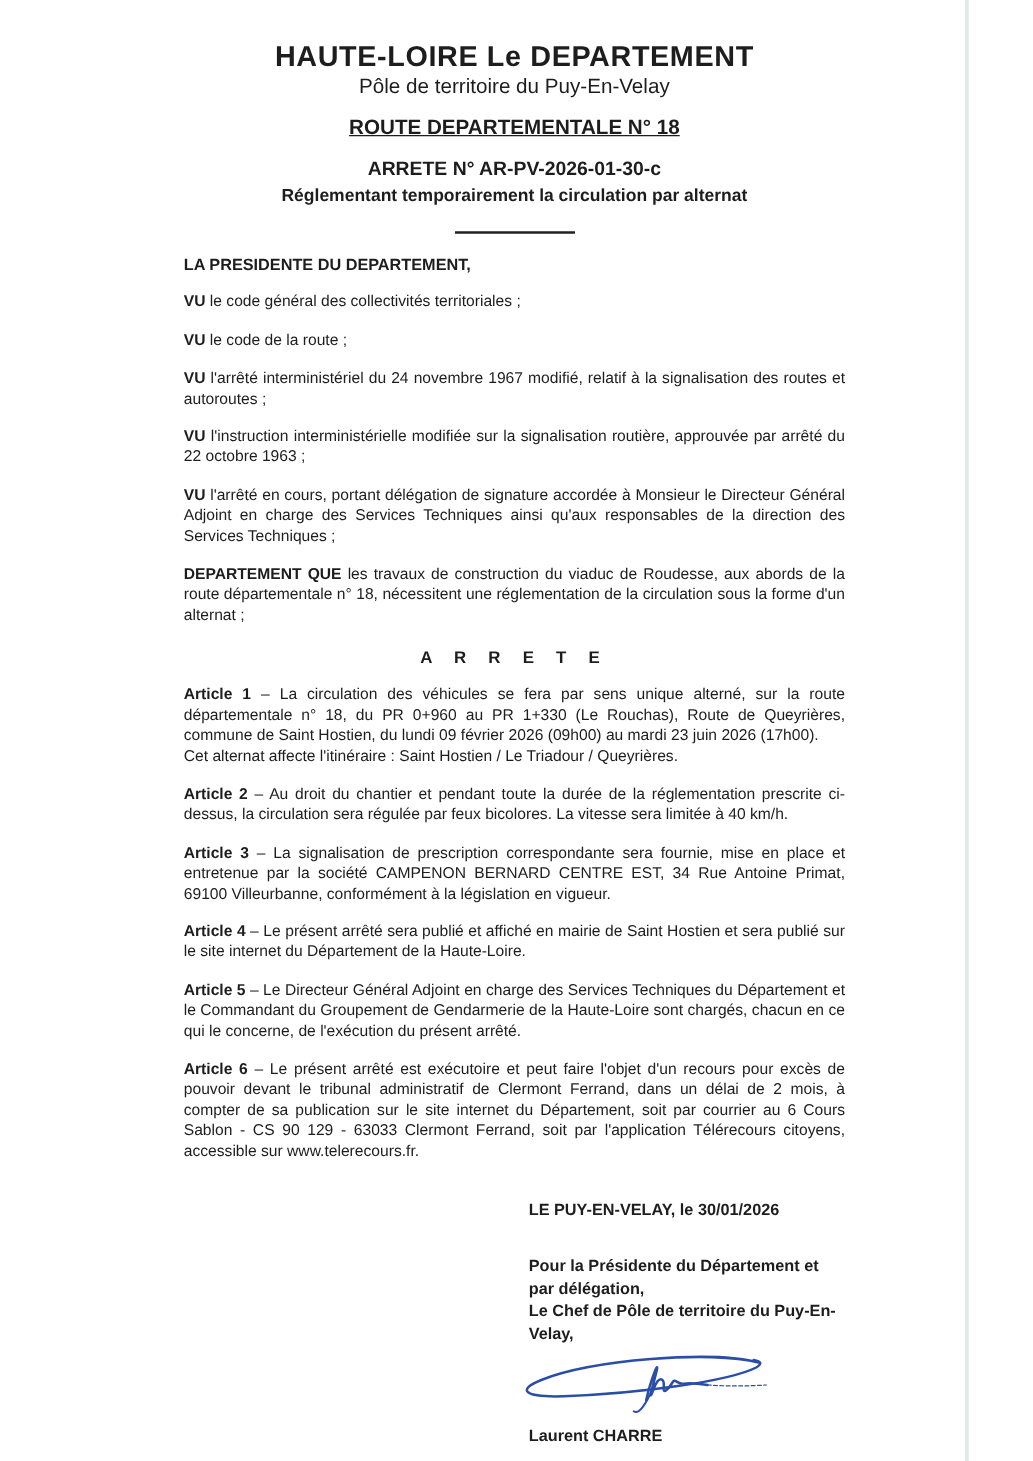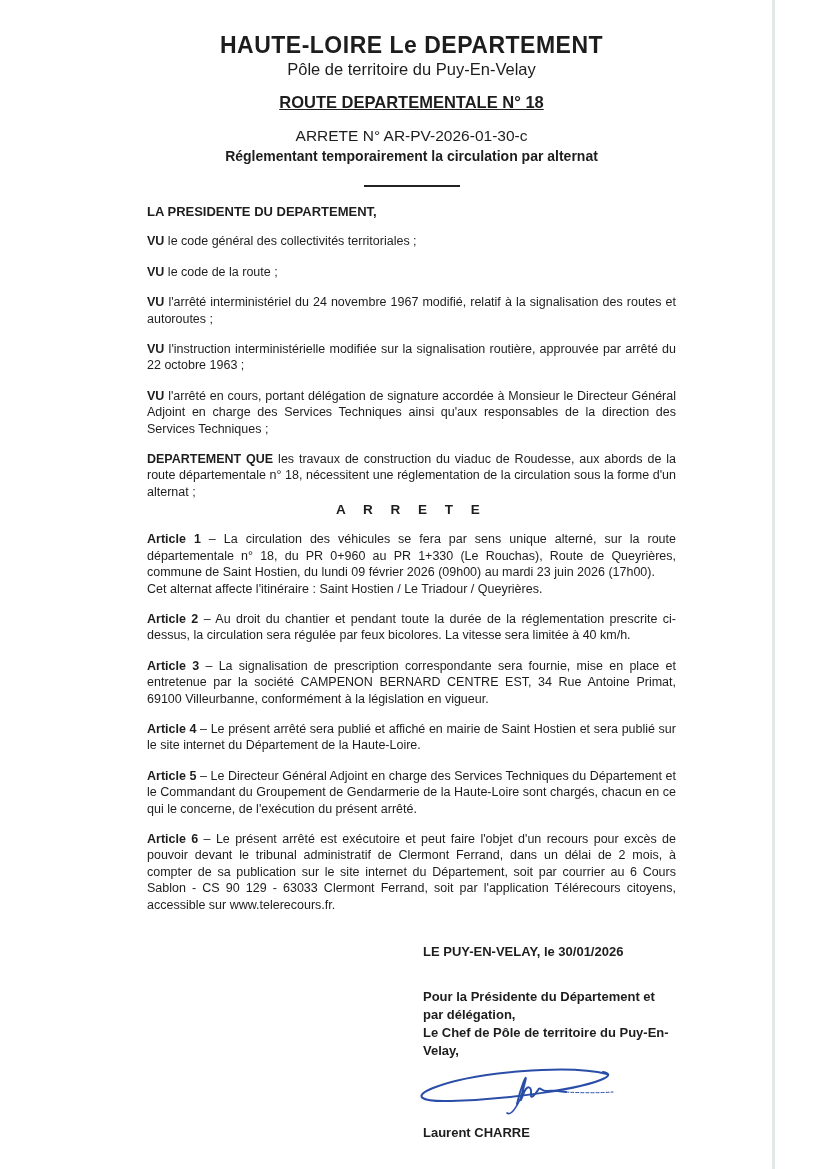--- a/index.html
+++ b/index.html
@@ -42,21 +42,21 @@
     margin-top: 2px;
   }
   .road-heading {
     font-size: 16.5px;
     font-weight: bold;
     text-decoration: underline;
     margin-top: 14px;
   }
   .arrete-number {
     font-size: 15.5px;
-    font-weight: normal;
+    font-weight: bold;
     margin-top: 15px;
   }
   .arrete-subtitle {
     font-size: 14px;
     font-weight: bold;
     margin-top: 3px;
   }
   .header-divider {
     width: 96px;
     border: none;
@@ -77,21 +77,21 @@
     text-align: justify;
   }
   .para b { font-weight: bold; }
   .block { display: block; }
 
   .decision-heading {
     font-size: 13.5px;
     font-weight: bold;
     letter-spacing: 7px;
     text-align: center;
-    margin-top: 2px;
+    margin-top: 18px;
   }
 
   .signature-block {
     margin-top: 30px;
     margin-left: 276px;
     font-size: 13px;
     font-weight: bold;
     line-height: 18px;
   }
   .place-date { margin-bottom: 27px; }

